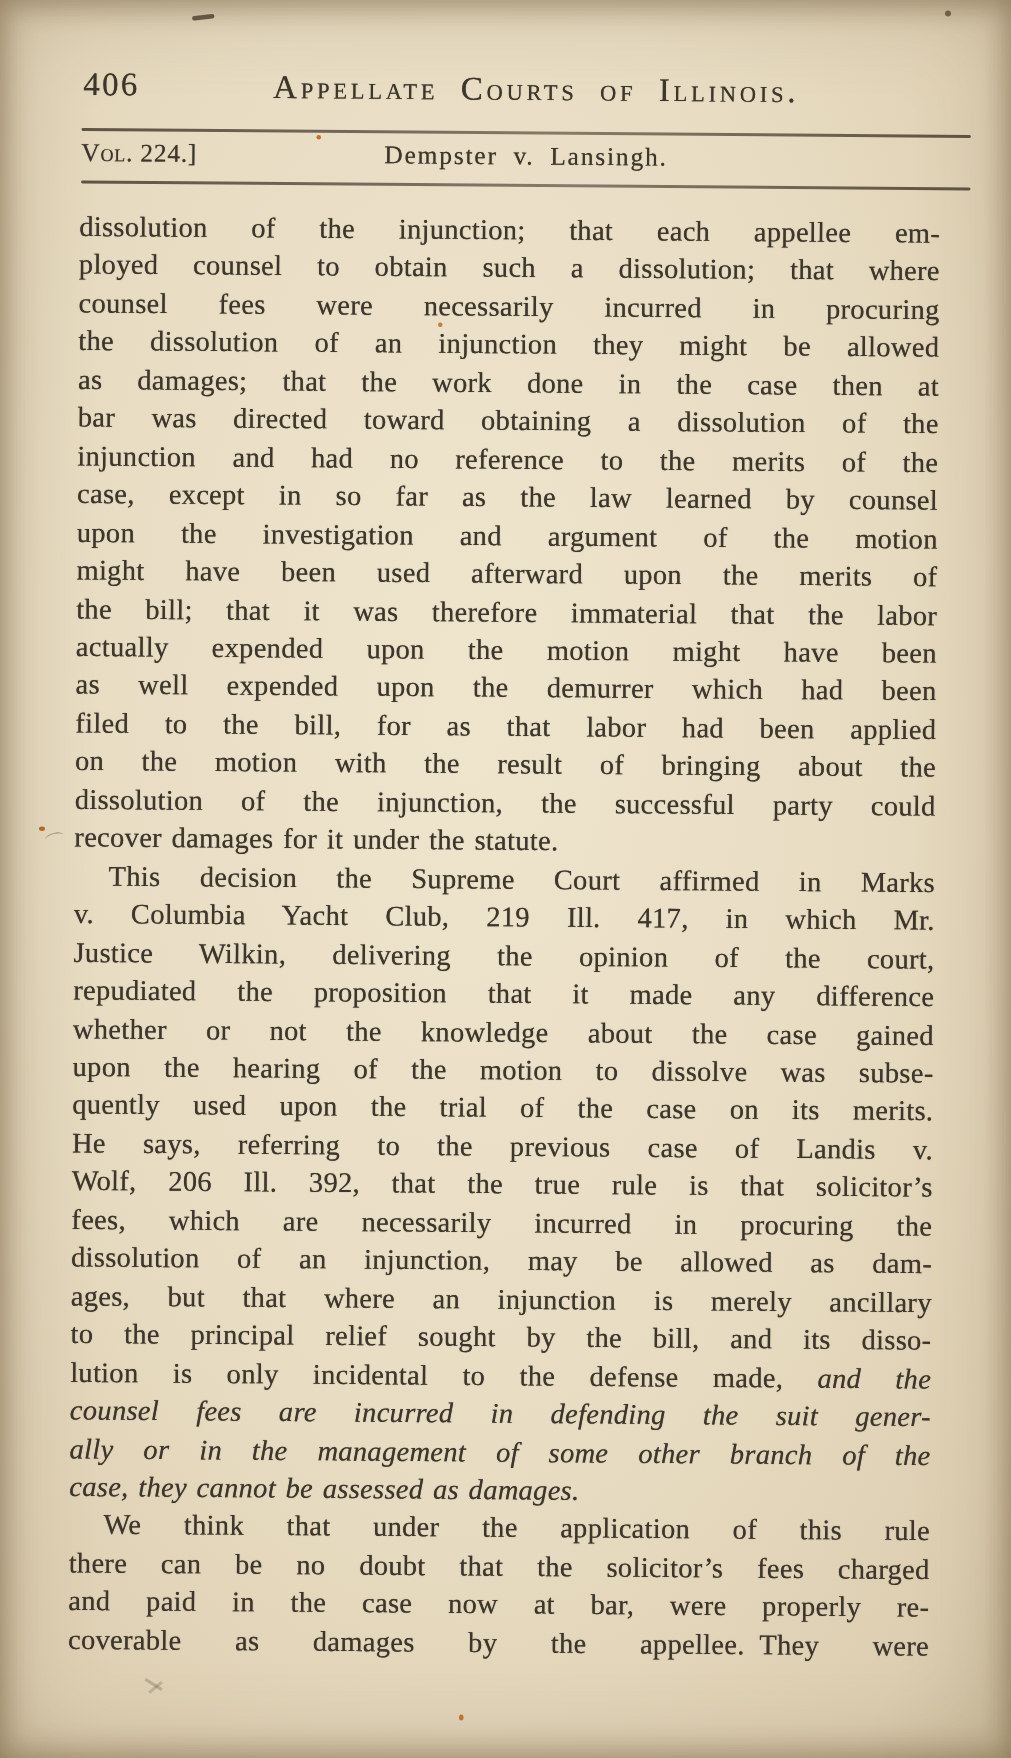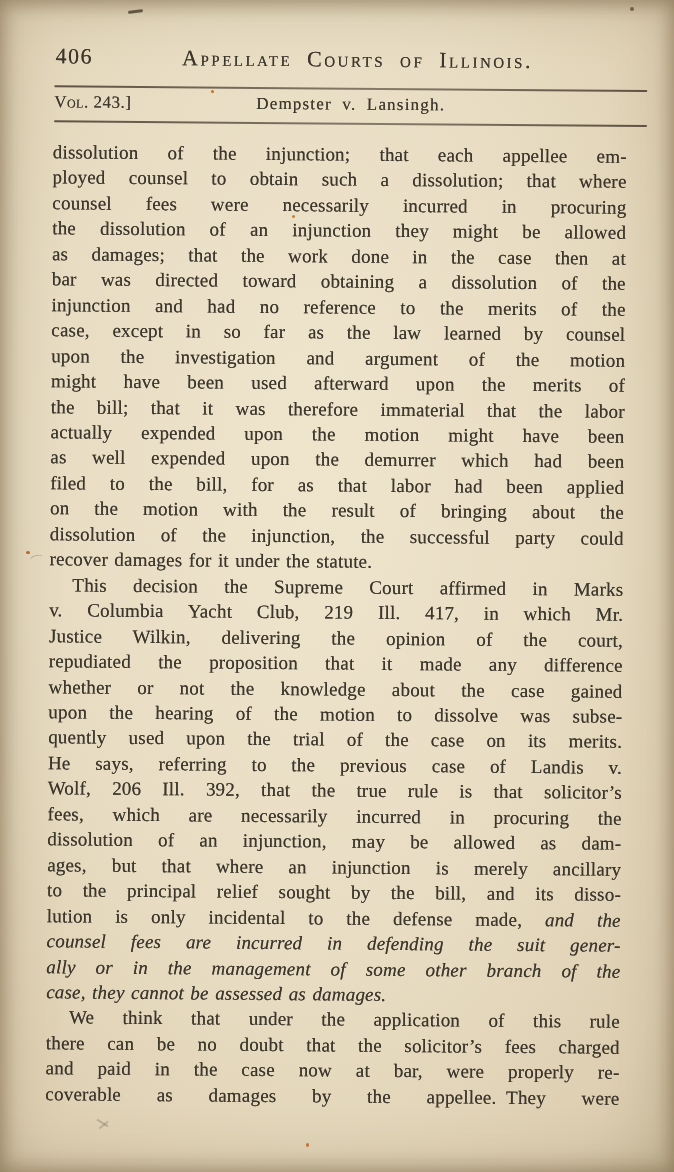--- a/index.html
+++ b/index.html
@@ -56,21 +56,21 @@
 </style>
 </head>
 <body>
 
 <div class="page">
   <div class="content">
     <div class="folio">406</div>
     <div class="running-title">Appellate Courts of Illinois.</div>
     <div class="rule rule-1"></div>
     <div class="subheader">
-      <span class="vol">Vol. 243.]</span>
+      <span class="vol">Vol. 224.]</span>
       <span class="case">Dempster v. Lansingh.</span>
     </div>
     <div class="rule rule-2"></div>
     <div class="body-text">
         <div class="para">
           <div class="line"><span>dissolution of the injunction; that each appellee em-</span></div>
           <div class="line"><span>ployed counsel to obtain such a dissolution; that where</span></div>
           <div class="line"><span>counsel fees were necessarily incurred in procuring</span></div>
           <div class="line"><span>the dissolution of an injunction they might be allowed</span></div>
           <div class="line"><span>as damages; that the work done in the case then at</span></div>

